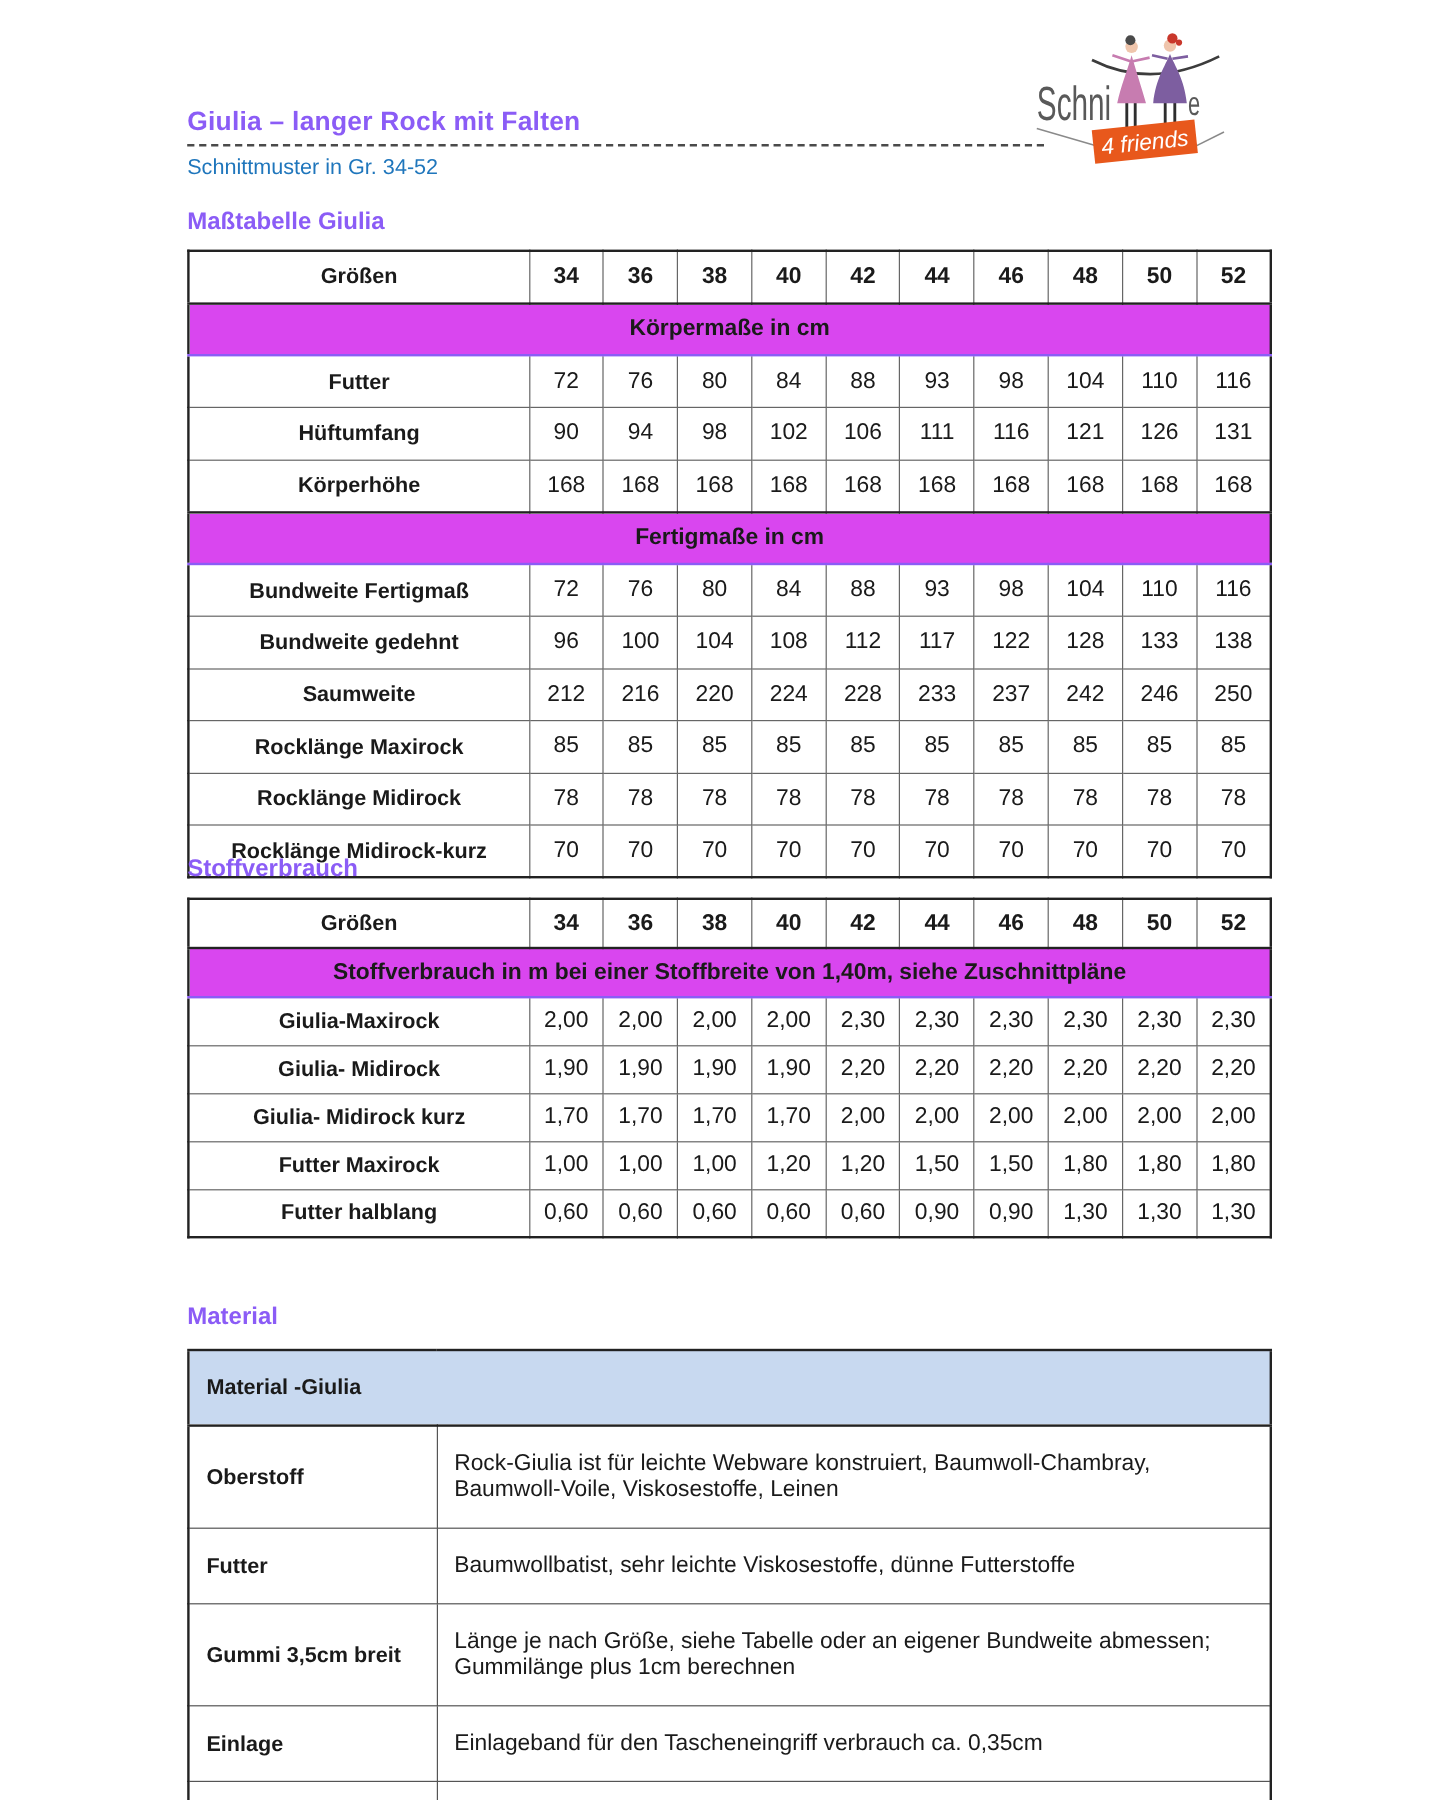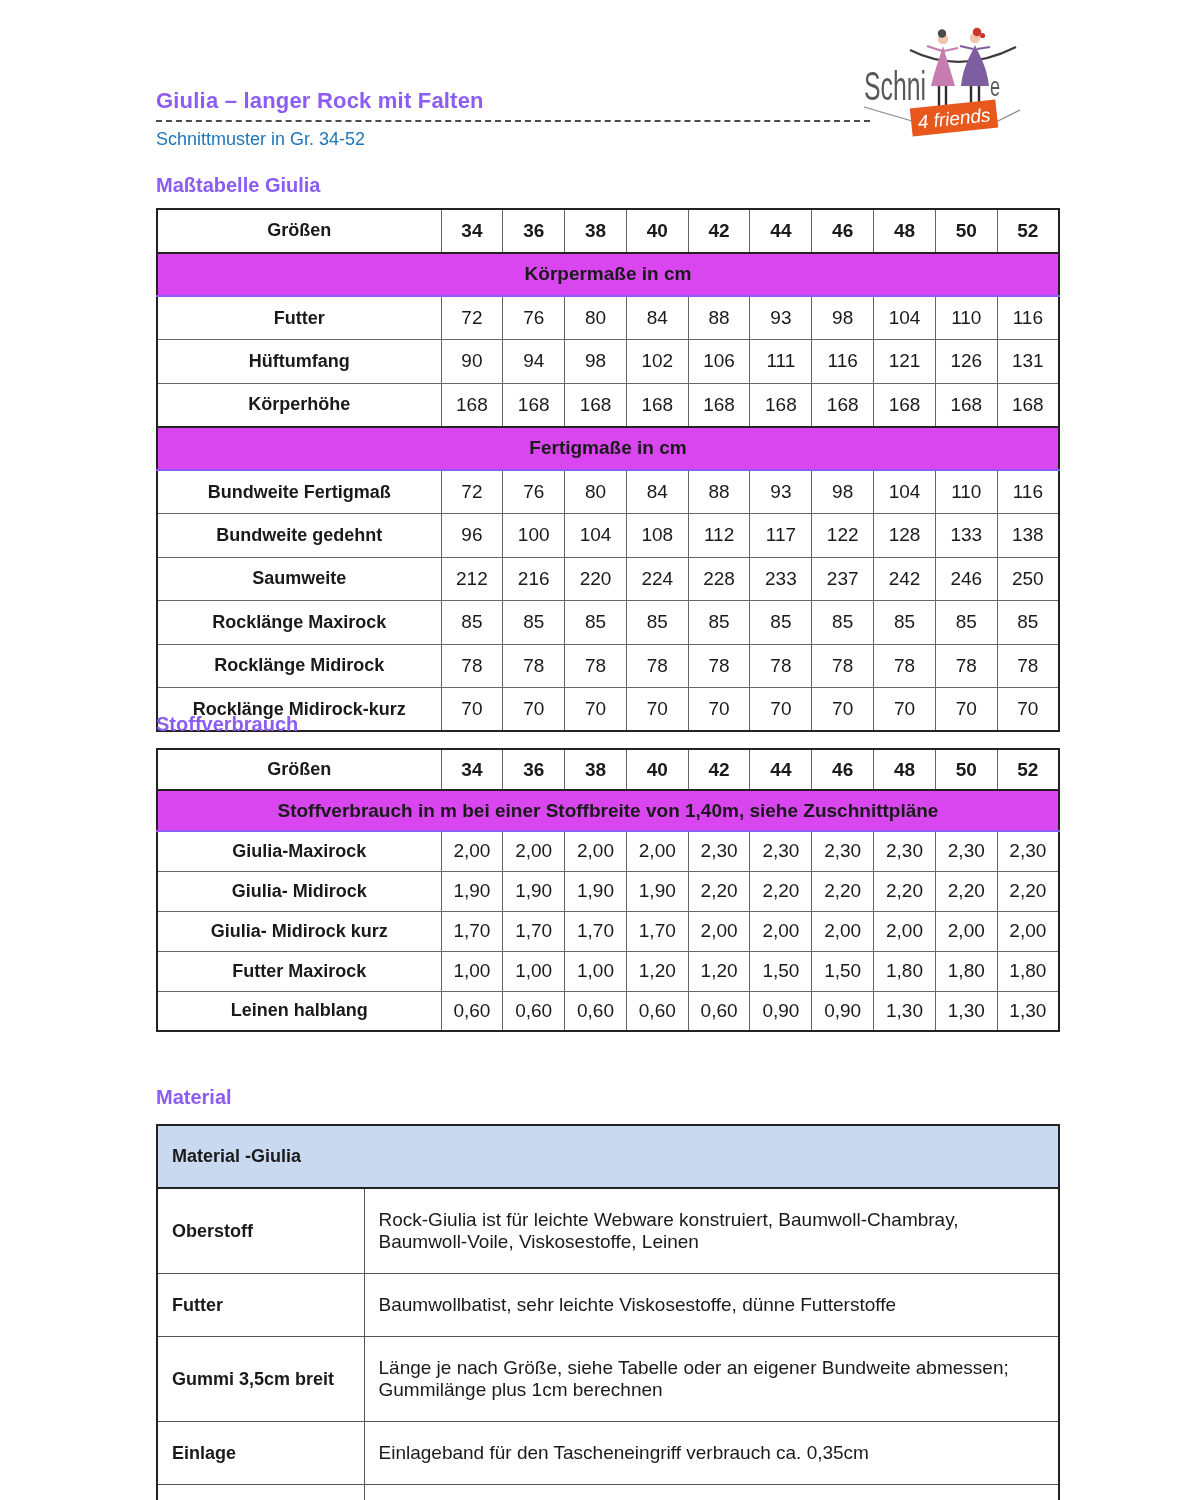--- a/index.html
+++ b/index.html
@@ -318,21 +318,21 @@
           <td>1,00</td>
           <td>1,20</td>
           <td>1,20</td>
           <td>1,50</td>
           <td>1,50</td>
           <td>1,80</td>
           <td>1,80</td>
           <td>1,80</td>
         </tr>
       <tr>
-        <td>Leinen halblang</td>
+        <td>Futter halblang</td>
       <td>0,60</td>
           <td>0,60</td>
           <td>0,60</td>
           <td>0,60</td>
           <td>0,60</td>
           <td>0,90</td>
           <td>0,90</td>
           <td>1,30</td>
           <td>1,30</td>
           <td>1,30</td>

